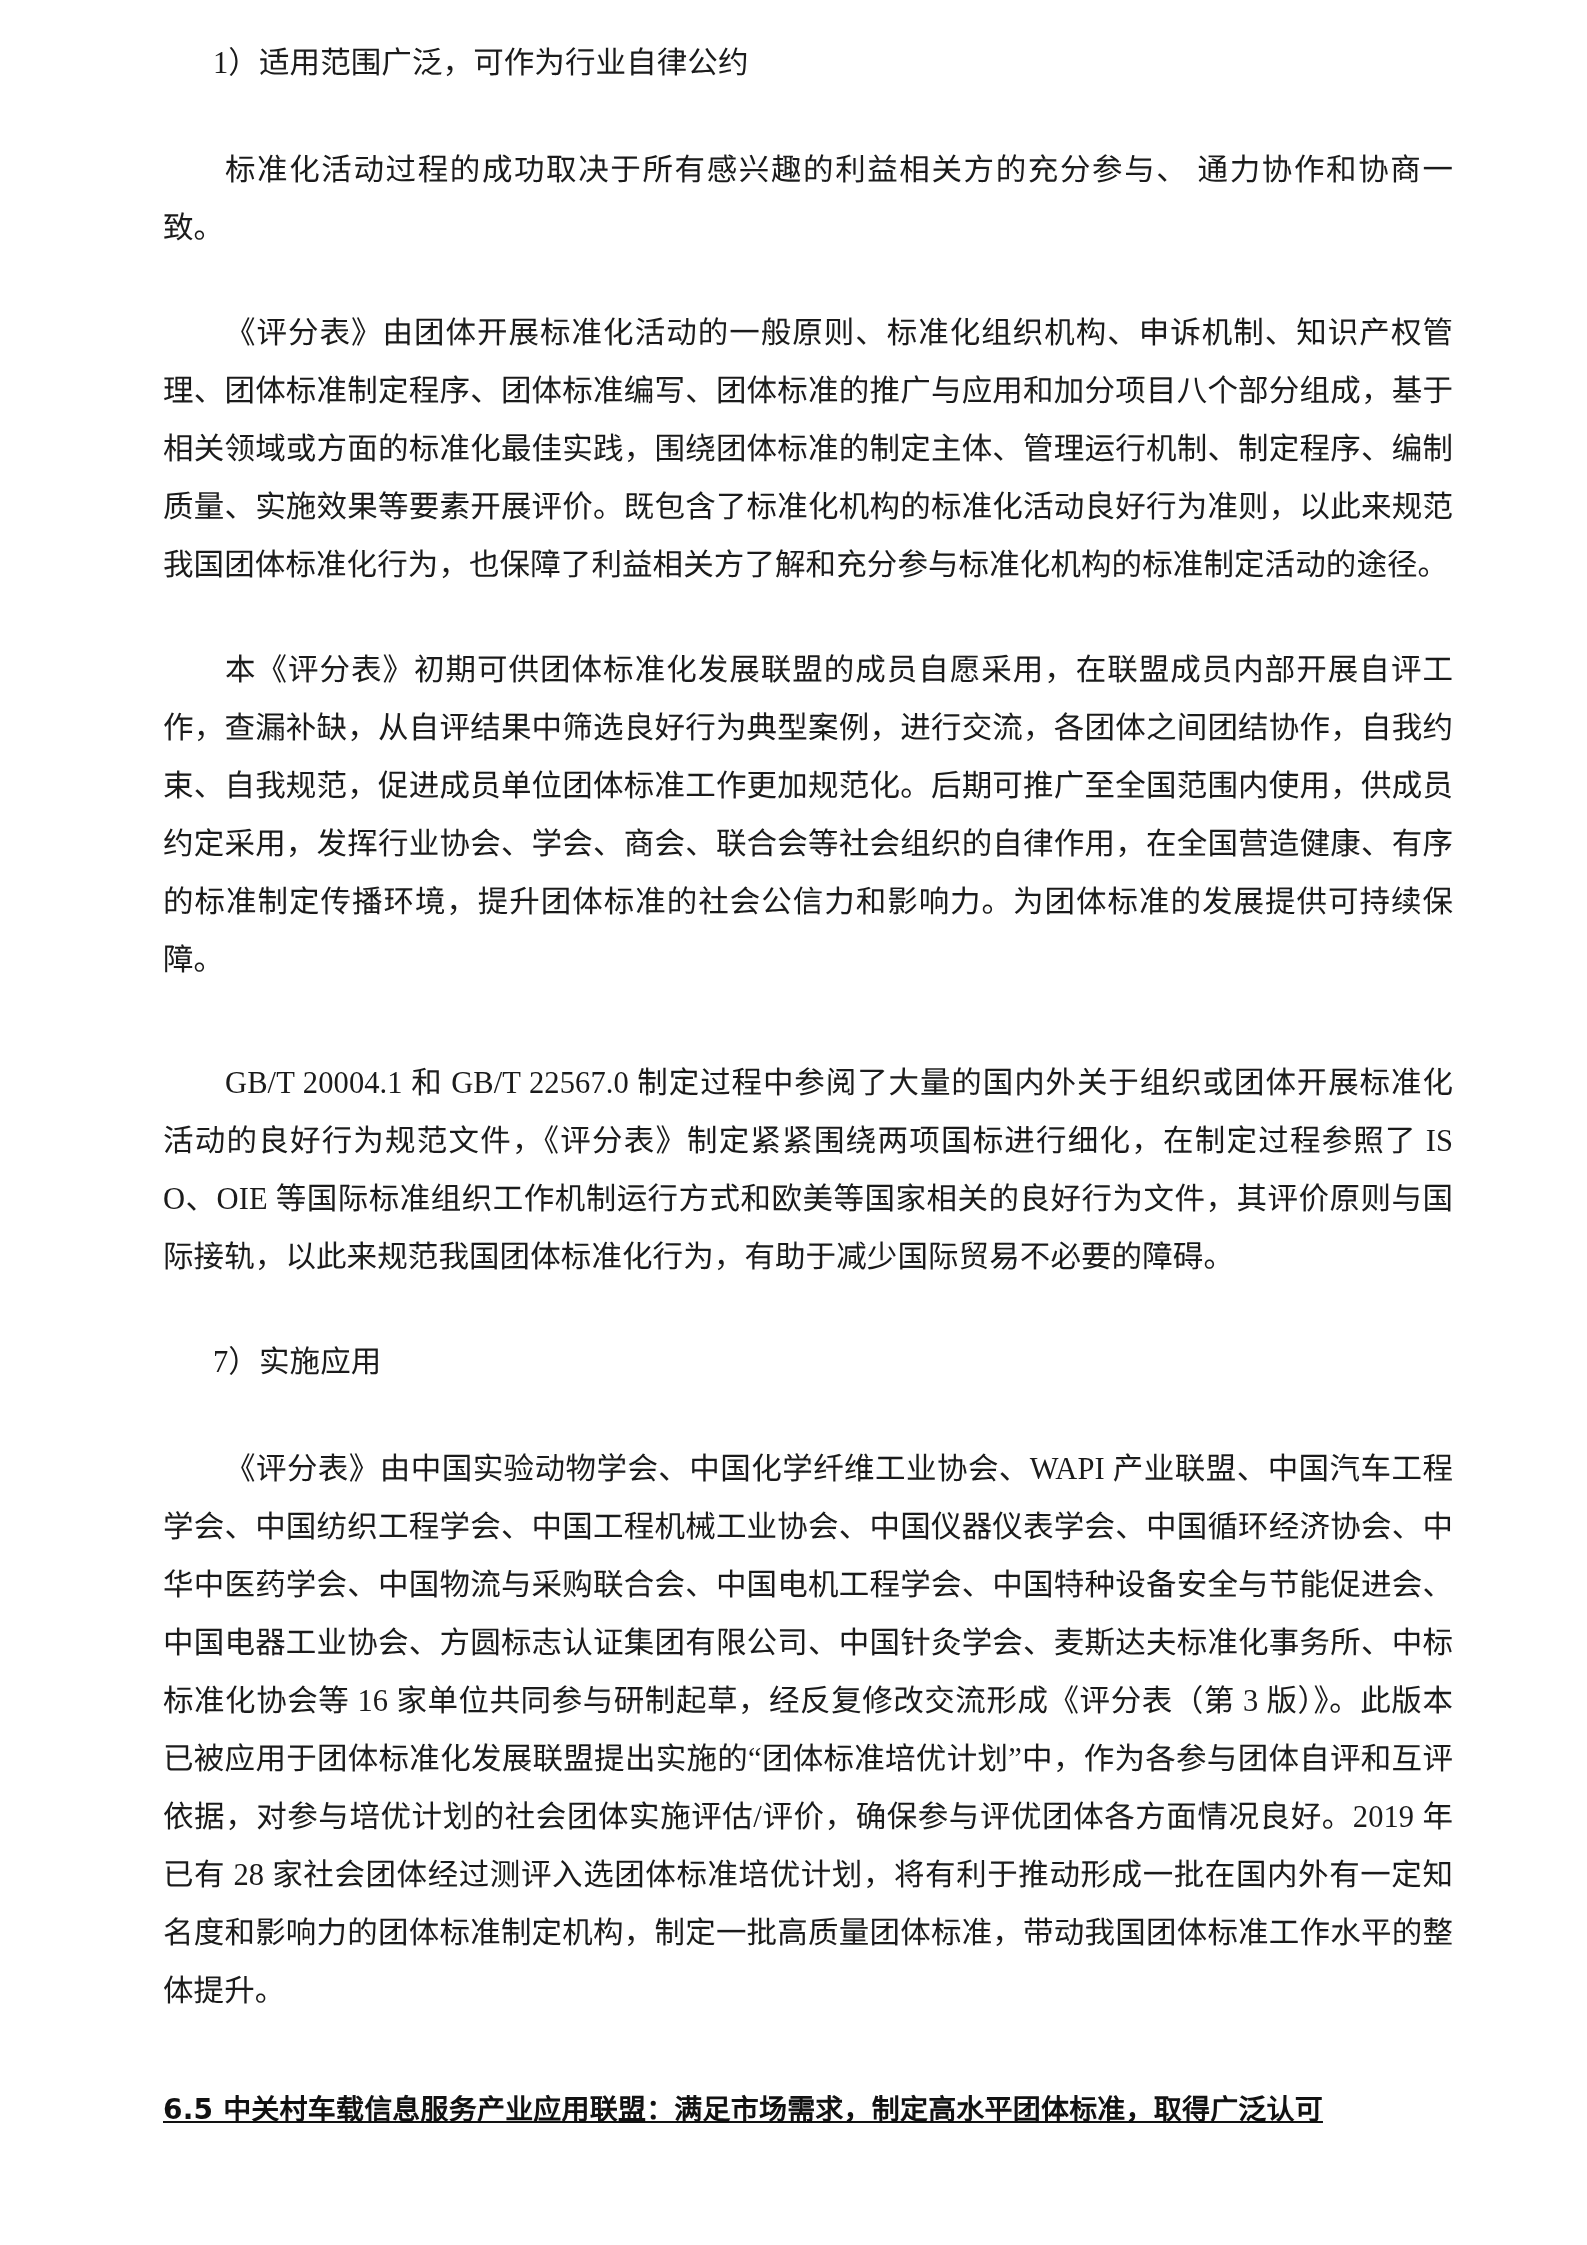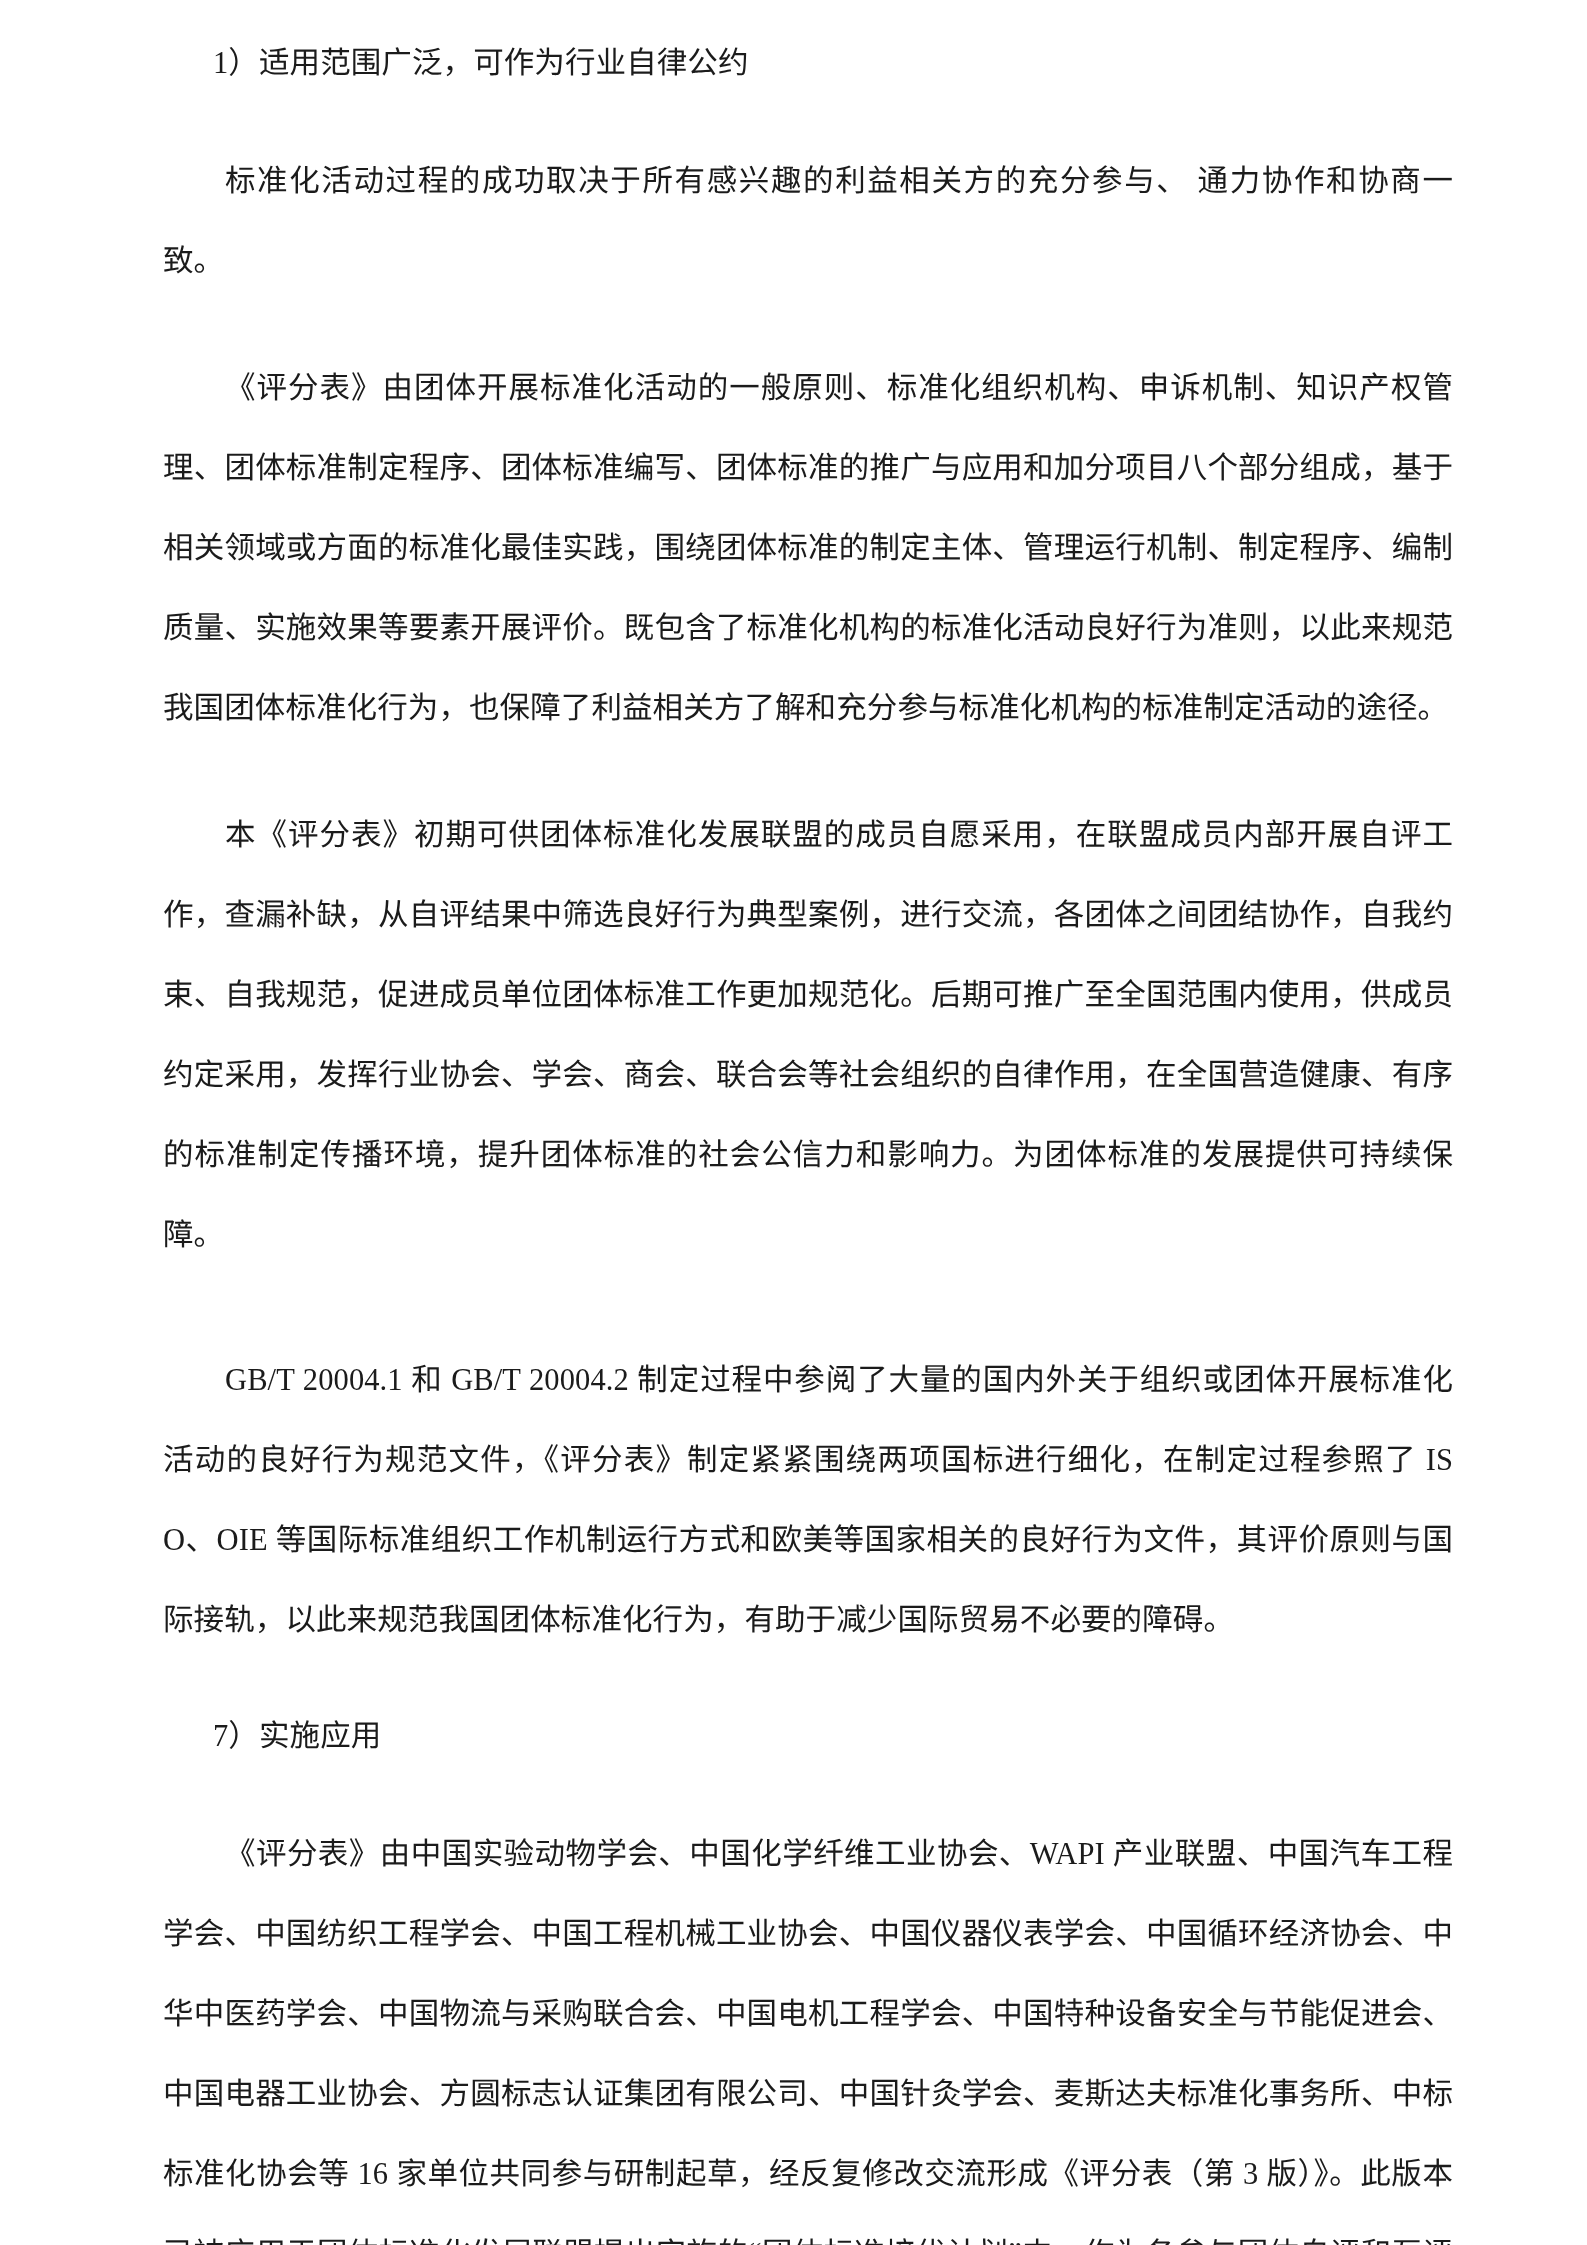--- a/index.html
+++ b/index.html
@@ -31,21 +31,21 @@
     top: 0;
     width: 1290px;
     padding-top: 26px;
     box-sizing: border-box;
   }
 
   
 
   .para {
     font-size: 30.5px;
-    line-height: 80px;
+    line-height: 58px;
     text-align: justify;
     text-justify: inter-ideograph;
     margin: 0 0 29px 0;
     letter-spacing: 0.1px;
     word-break: break-all;
   }
 
   .para.indent {
     text-indent: 62px;
   }
@@ -94,21 +94,21 @@
 
     <div class="spacer-sm"></div>
 
     <p class="para indent">本《评分表》初期可供团体标准化发展联盟的成员自愿采用，在联盟成员内部开展自评工作，查漏补缺，从自评结果中筛选良好行为典型案例，进行交流，各团体之间团结协作，自我约束、自我规范，促进成员单位团体标准工作更加规范化。后期可推广至全国范围内使用，供成员约定采用，发挥行业协会、学会、商会、联合会等社会组织的自律作用，在全国营造健康、有序的标准制定传播环境，提升团体标准的社会公信力和影响力。为团体标准的发展提供可持续保障。</p>
 
     <div class="spacer-sm"></div>
 
 
     <div class="spacer-sm"></div>
 
-    <p class="para indent">GB/T 20004.1 和 GB/T 20004.2 制定过程中参阅了大量的国内外关于组织或团体开展标准化活动的良好行为规范文件，《评分表》制定紧紧围绕两项国标进行细化，在制定过程参照了 ISO、OIE 等国际标准组织工作机制运行方式和欧美等国家相关的良好行为文件，其评价原则与国际接轨，以此来规范我国团体标准化行为，有助于减少国际贸易不必要的障碍。</p>
+    <p class="para indent">GB/T 20004.1 和 GB/T 22567.0 制定过程中参阅了大量的国内外关于组织或团体开展标准化活动的良好行为规范文件，《评分表》制定紧紧围绕两项国标进行细化，在制定过程参照了 ISO、OIE 等国际标准组织工作机制运行方式和欧美等国家相关的良好行为文件，其评价原则与国际接轨，以此来规范我国团体标准化行为，有助于减少国际贸易不必要的障碍。</p>
 
     <div class="spacer-sm"></div>
 
     <p class="list-head">7）实施应用</p>
 
     <div class="spacer-sm"></div>
 
     <p class="para indent">《评分表》由中国实验动物学会、中国化学纤维工业协会、WAPI 产业联盟、中国汽车工程学会、中国纺织工程学会、中国工程机械工业协会、中国仪器仪表学会、中国循环经济协会、中华中医药学会、中国物流与采购联合会、中国电机工程学会、中国特种设备安全与节能促进会、中国电器工业协会、方圆标志认证集团有限公司、中国针灸学会、麦斯达夫标准化事务所、中标标准化协会等 16 家单位共同参与研制起草，经反复修改交流形成《评分表（第 3 版）》。此版本已被应用于团体标准化发展联盟提出实施的“团体标准培优计划”中，作为各参与团体自评和互评依据，对参与培优计划的社会团体实施评估/评价，确保参与评优团体各方面情况良好。2019 年已有 28 家社会团体经过测评入选团体标准培优计划，将有利于推动形成一批在国内外有一定知名度和影响力的团体标准制定机构，制定一批高质量团体标准，带动我国团体标准工作水平的整体提升。</p>
 
     <div class="spacer-md"></div>

